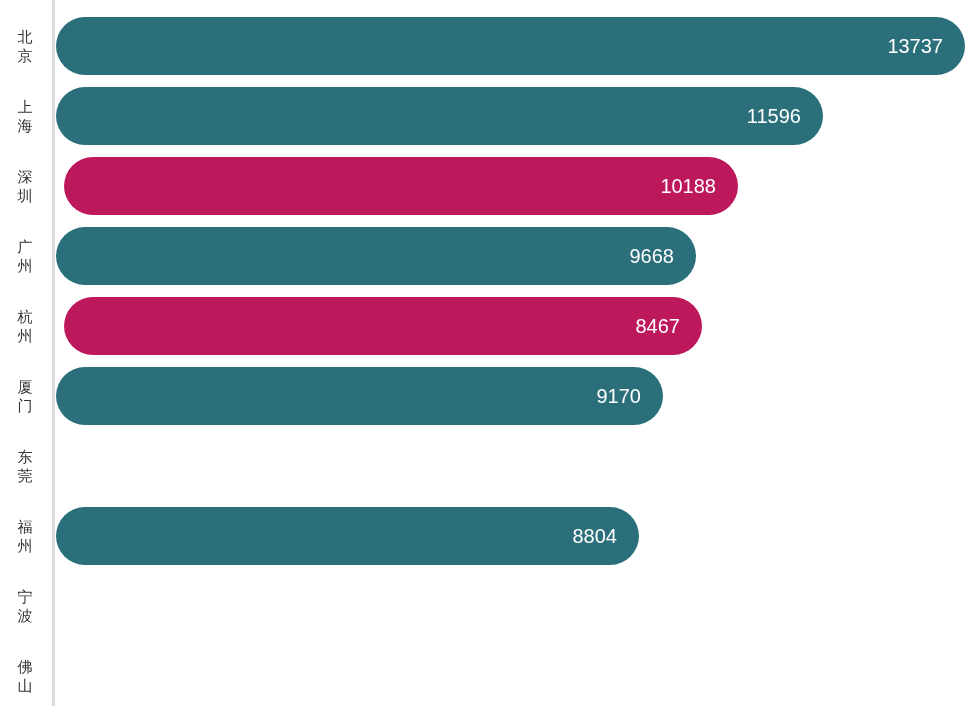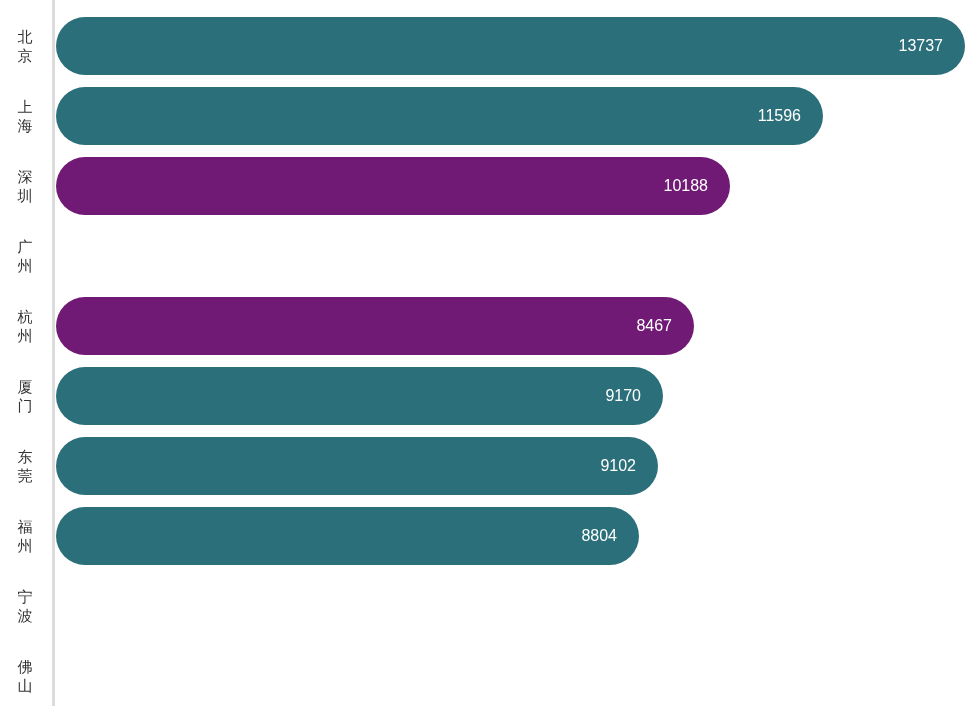--- a/index.html
+++ b/index.html
@@ -62,25 +62,25 @@
   .bar {
     position: absolute;
     left: 56px;
     border-radius: 999px;
     box-sizing: border-box;
     display: flex;
     align-items: center;
     justify-content: flex-end;
   }
   .bar.normal { background: #2a6f79; }
-  .bar.highlight { background: #701a75; }
+  .bar.highlight { background: #be185d; margin-left: 8px; }
 
   .bar-value {
     color: #ffffff;
-    font-size: 16px;
+    font-size: 20px;
     line-height: 1;
     padding-right: 22px;
     white-space: nowrap;
     user-select: none;
   }
 </style>
 </head>
 <body>
 
 <div id="chart-root">
@@ -113,20 +113,23 @@
         </div>
         <div class="bar highlight" title="深圳 10188" style="width: 674px; height: 58px; top: 0px;">
           <span class="bar-value">10188</span>
         </div>
       </div>
       <div class="bar-row" style="top: 227px; height: 58px;">
         <div class="cat-label" style="top: 10px;">
           <span>广</span>
           <span>州</span>
         </div>
+        <div class="bar normal" title="广州 9668" style="width: 640px; height: 58px; top: 0px;">
+          <span class="bar-value">9668</span>
+        </div>
       </div>
       <div class="bar-row" style="top: 297px; height: 58px;">
         <div class="cat-label" style="top: 10px;">
           <span>杭</span>
           <span>州</span>
         </div>
         <div class="bar highlight" title="杭州 9649" style="width: 638px; height: 58px; top: 0px;">
           <span class="bar-value">8467</span>
         </div>
       </div>
@@ -136,23 +139,20 @@
           <span>门</span>
         </div>
         <div class="bar normal" title="厦门 9170" style="width: 607px; height: 58px; top: 0px;">
           <span class="bar-value">9170</span>
         </div>
       </div>
       <div class="bar-row" style="top: 437px; height: 58px;">
         <div class="cat-label" style="top: 10px;">
           <span>东</span>
           <span>莞</span>
-        </div>
-        <div class="bar normal" title="东莞 9102" style="width: 602px; height: 58px; top: 0px;">
-          <span class="bar-value">9102</span>
         </div>
       </div>
       <div class="bar-row" style="top: 507px; height: 58px;">
         <div class="cat-label" style="top: 10px;">
           <span>福</span>
           <span>州</span>
         </div>
         <div class="bar normal" title="福州 8804" style="width: 583px; height: 58px; top: 0px; padding-left: 40px;">
           <span class="bar-value">8804</span>
         </div>

